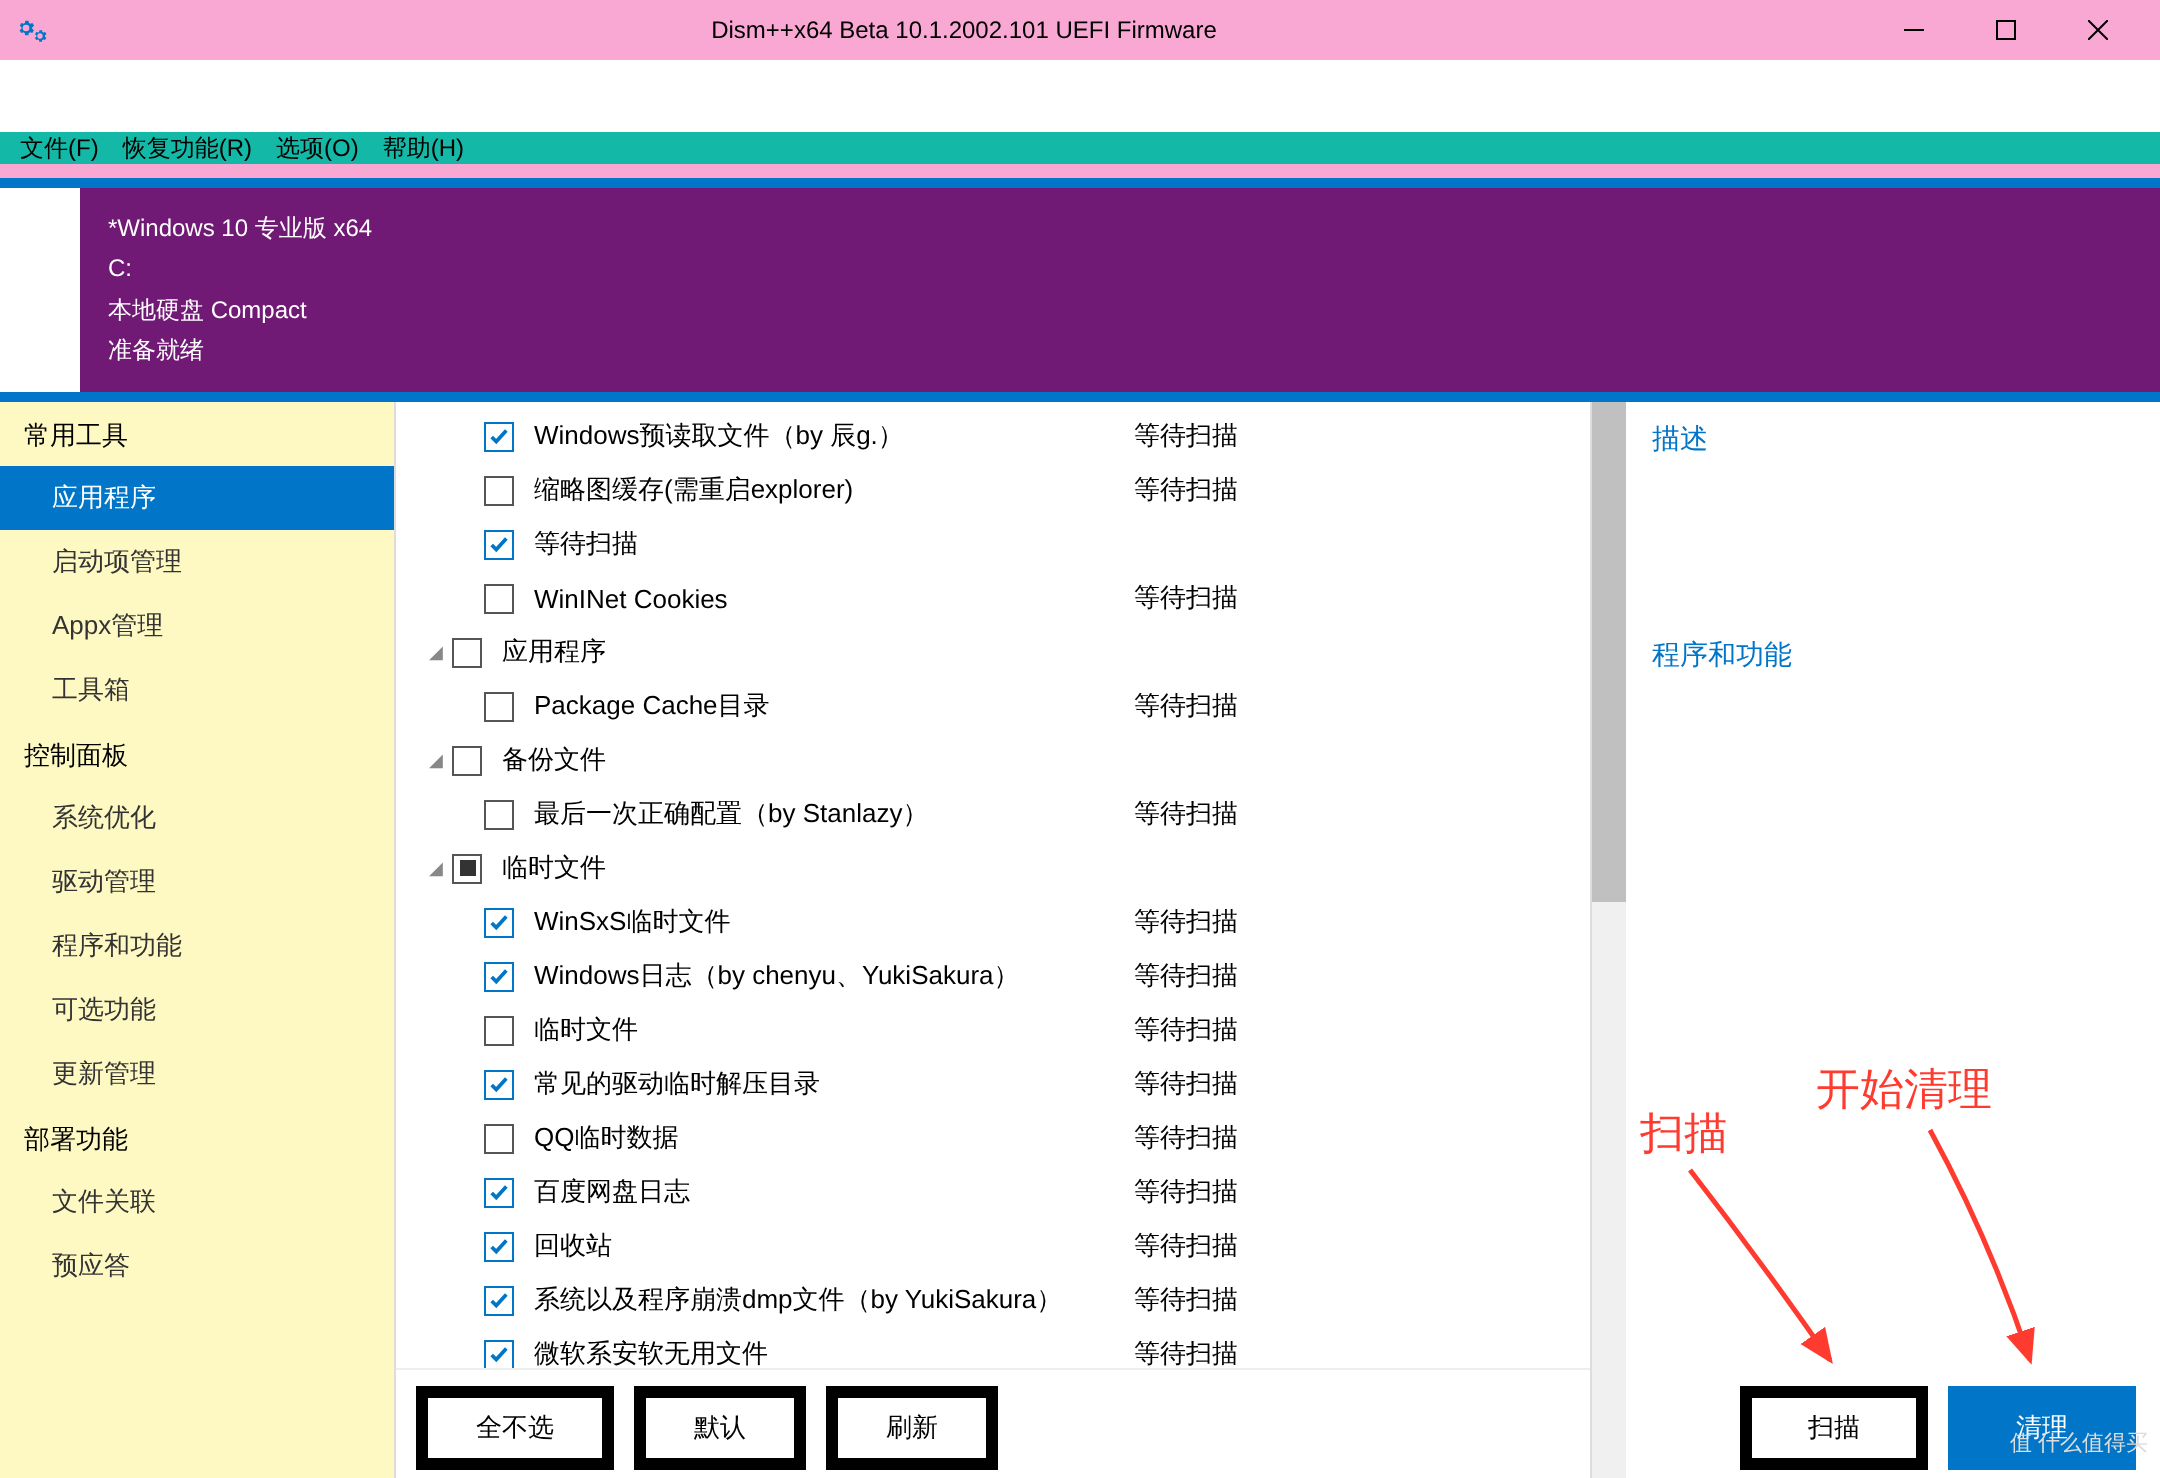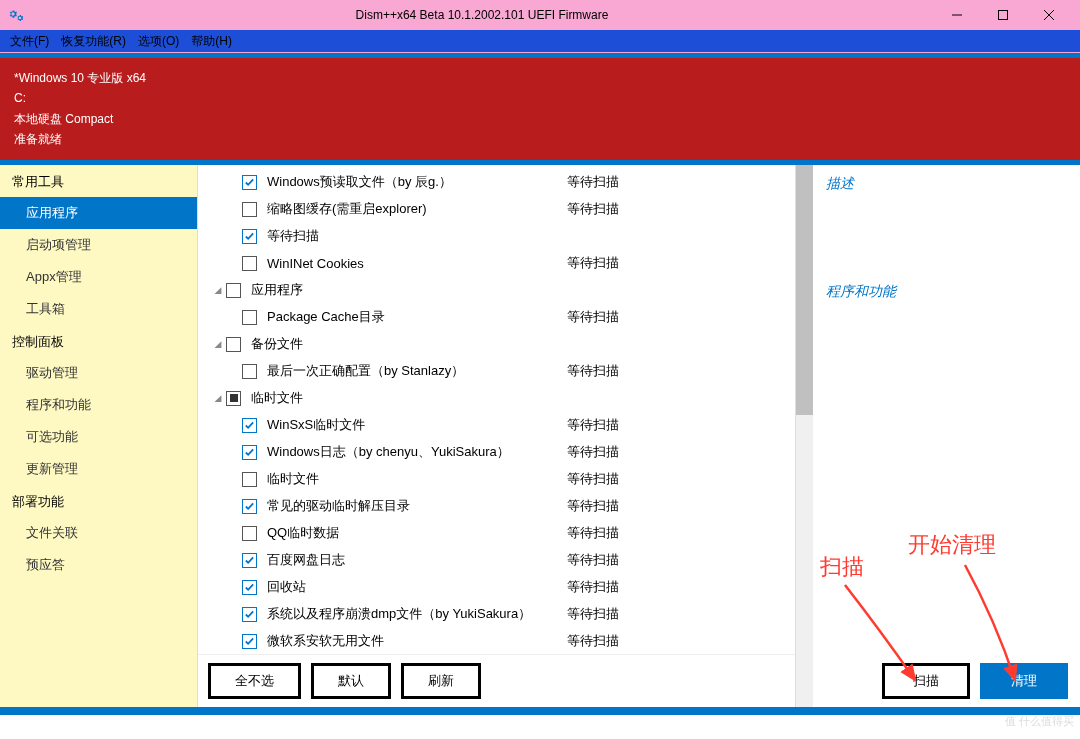--- a/index.html
+++ b/index.html
@@ -5,25 +5,25 @@
 * { margin: 0; padding: 0; box-sizing: border-box; }
 body { font-family: "Microsoft YaHei", "Segoe UI", sans-serif; font-size: 13px; width: 1080px; height: 739px; background: #fff; overflow: hidden; position: relative; }
 
 .titlebar { height: 30px; background: #f9a8d4; display: flex; align-items: center; padding: 6px 8px; text-align: center; }
 .titlebar .icon { display: flex; gap: 2px; margin-right: 6px; }
 .titlebar .gear { width: 10px; height: 10px; display: inline-block; }
 .titlebar .title { color: #000; font-size: 12px; flex: 1; }
 .winbtns { display: flex; }
 .winbtn { width: 46px; height: 30px; display: flex; align-items: center; justify-content: center; color: #555; }
 
-.menubar { height: 23px; background: #1d4ed8; display: flex; align-items: center; padding: 0 4px; font-size: 12px; border-bottom: 1px solid #f9a8d4; }
+.menubar { height: 23px; background: #14b8a6; display: flex; align-items: center; padding: 0 4px; font-size: 12px; border-bottom: 7px solid #f9a8d4; margin-top: 36px; }
 .menubar span { padding: 2px 6px; color: #000; }
 
 .header-blue { background: #0175c8; height: 5px; }
-.header-dark { background: #b91c1c; color: #fff; padding: 10px 14px; font-size: 12px; line-height: 1.7; }
+.header-dark { background: #701a75; color: #fff; padding: 10px 14px; font-size: 12px; line-height: 1.7; margin-left: 40px; }
 
 .layout { display: flex; height: 547px; border-top: 5px solid #0175c8; }
 .sidebar { width: 198px; background: #fef9c3; border-right: 1px solid #ddd; overflow-y: auto; }
 .side-group { padding: 8px 12px 6px 12px; color: #000; font-size: 13px; }
 .side-item { padding: 7px 12px 7px 26px; color: #333; font-size: 13px; }
 .side-item.active { background: #0175c8; color: #fff; }
 
 .content { flex: 1; display: flex; flex-direction: column; border-right: 1px solid #ddd; min-width: 0; }
 .list { flex: 1; overflow-y: auto; padding: 4px 0 0 0; }
 .row { display: flex; align-items: center; height: 27px; padding-left: 14px; }
@@ -32,28 +32,28 @@
 .row.item .chk { margin-left: 30px; }
 .chk { width: 15px; height: 15px; border: 1.5px solid #555; background: #fff; display: inline-flex; align-items: center; justify-content: center; flex-shrink: 0; margin-right: 10px; }
 .chk.checked { border-color: #0175c8; }
 .chk.checked svg { display: block; }
 .chk svg { display: none; width: 11px; height: 11px; }
 .chk.indet::after { content: ""; width: 8px; height: 8px; background: #333; display: block; }
 .label { flex: 0 0 300px; color: #000; font-size: 13px; white-space: nowrap; overflow: hidden; text-overflow: ellipsis; }
 .status { color: #000; font-size: 13px; }
 
 .btnbar { display: flex; padding: 8px 10px; gap: 10px; border-top: 1px solid #eee; }
-.btn { border: 3px solid #000000; background: #fff; padding: 6px 24px; font-size: 13px; color: #000; }
+.btn { border: 6px solid #000000; background: #fff; padding: 6px 24px; font-size: 13px; color: #000; }
 .btnbar .spacer { flex: 1; }
 .btn.primary { background: #0175c8; color: #fff; border-color: #0175c8; }
 
 .rightpane { width: 284px; position: relative; }
 .rightpane .scrollbar-area { position: absolute; left: 0; top: 0; width: 17px; height: 100%; background: #f0f0f0; }
 .rightpane .thumb { position: absolute; left: 0; top: 0; width: 17px; height: 250px; background: #c0c0c0; }
-.rightpane .headers { padding: 10px 16px 0 30px; font-style: italic; }
+.rightpane .headers { padding: 10px 16px 0 30px; }
 .rightpane .h { color: #0175c8; font-size: 14px; margin-bottom: 90px; }
 
 .bottom-blue { background: #0175c8; height: 8px; }
 
 .anno { position: absolute; color: #ff3b30; font-size: 22px; font-family: "Microsoft YaHei", sans-serif; pointer-events: none; }
 .arrow { position: absolute; pointer-events: none; }
 
 .watermark { position: absolute; right: 6px; bottom: 10px; color: #ddd; font-size: 11px; }
 </style>
 </head>
@@ -104,20 +104,21 @@
 </div>
 
 <div class="layout">
   <div class="sidebar">
     <div class="side-group">常用工具</div>
     <div class="side-item active">应用程序</div>
     <div class="side-item">启动项管理</div>
     <div class="side-item">Appx管理</div>
     <div class="side-item">工具箱</div>
     <div class="side-group">控制面板</div>
+    <div class="side-item">系统优化</div>
     <div class="side-item">驱动管理</div>
     <div class="side-item">程序和功能</div>
     <div class="side-item">可选功能</div>
     <div class="side-item">更新管理</div>
     <div class="side-group">部署功能</div>
     <div class="side-item">文件关联</div>
     <div class="side-item">预应答</div>
   </div>
 
   <div class="content">

